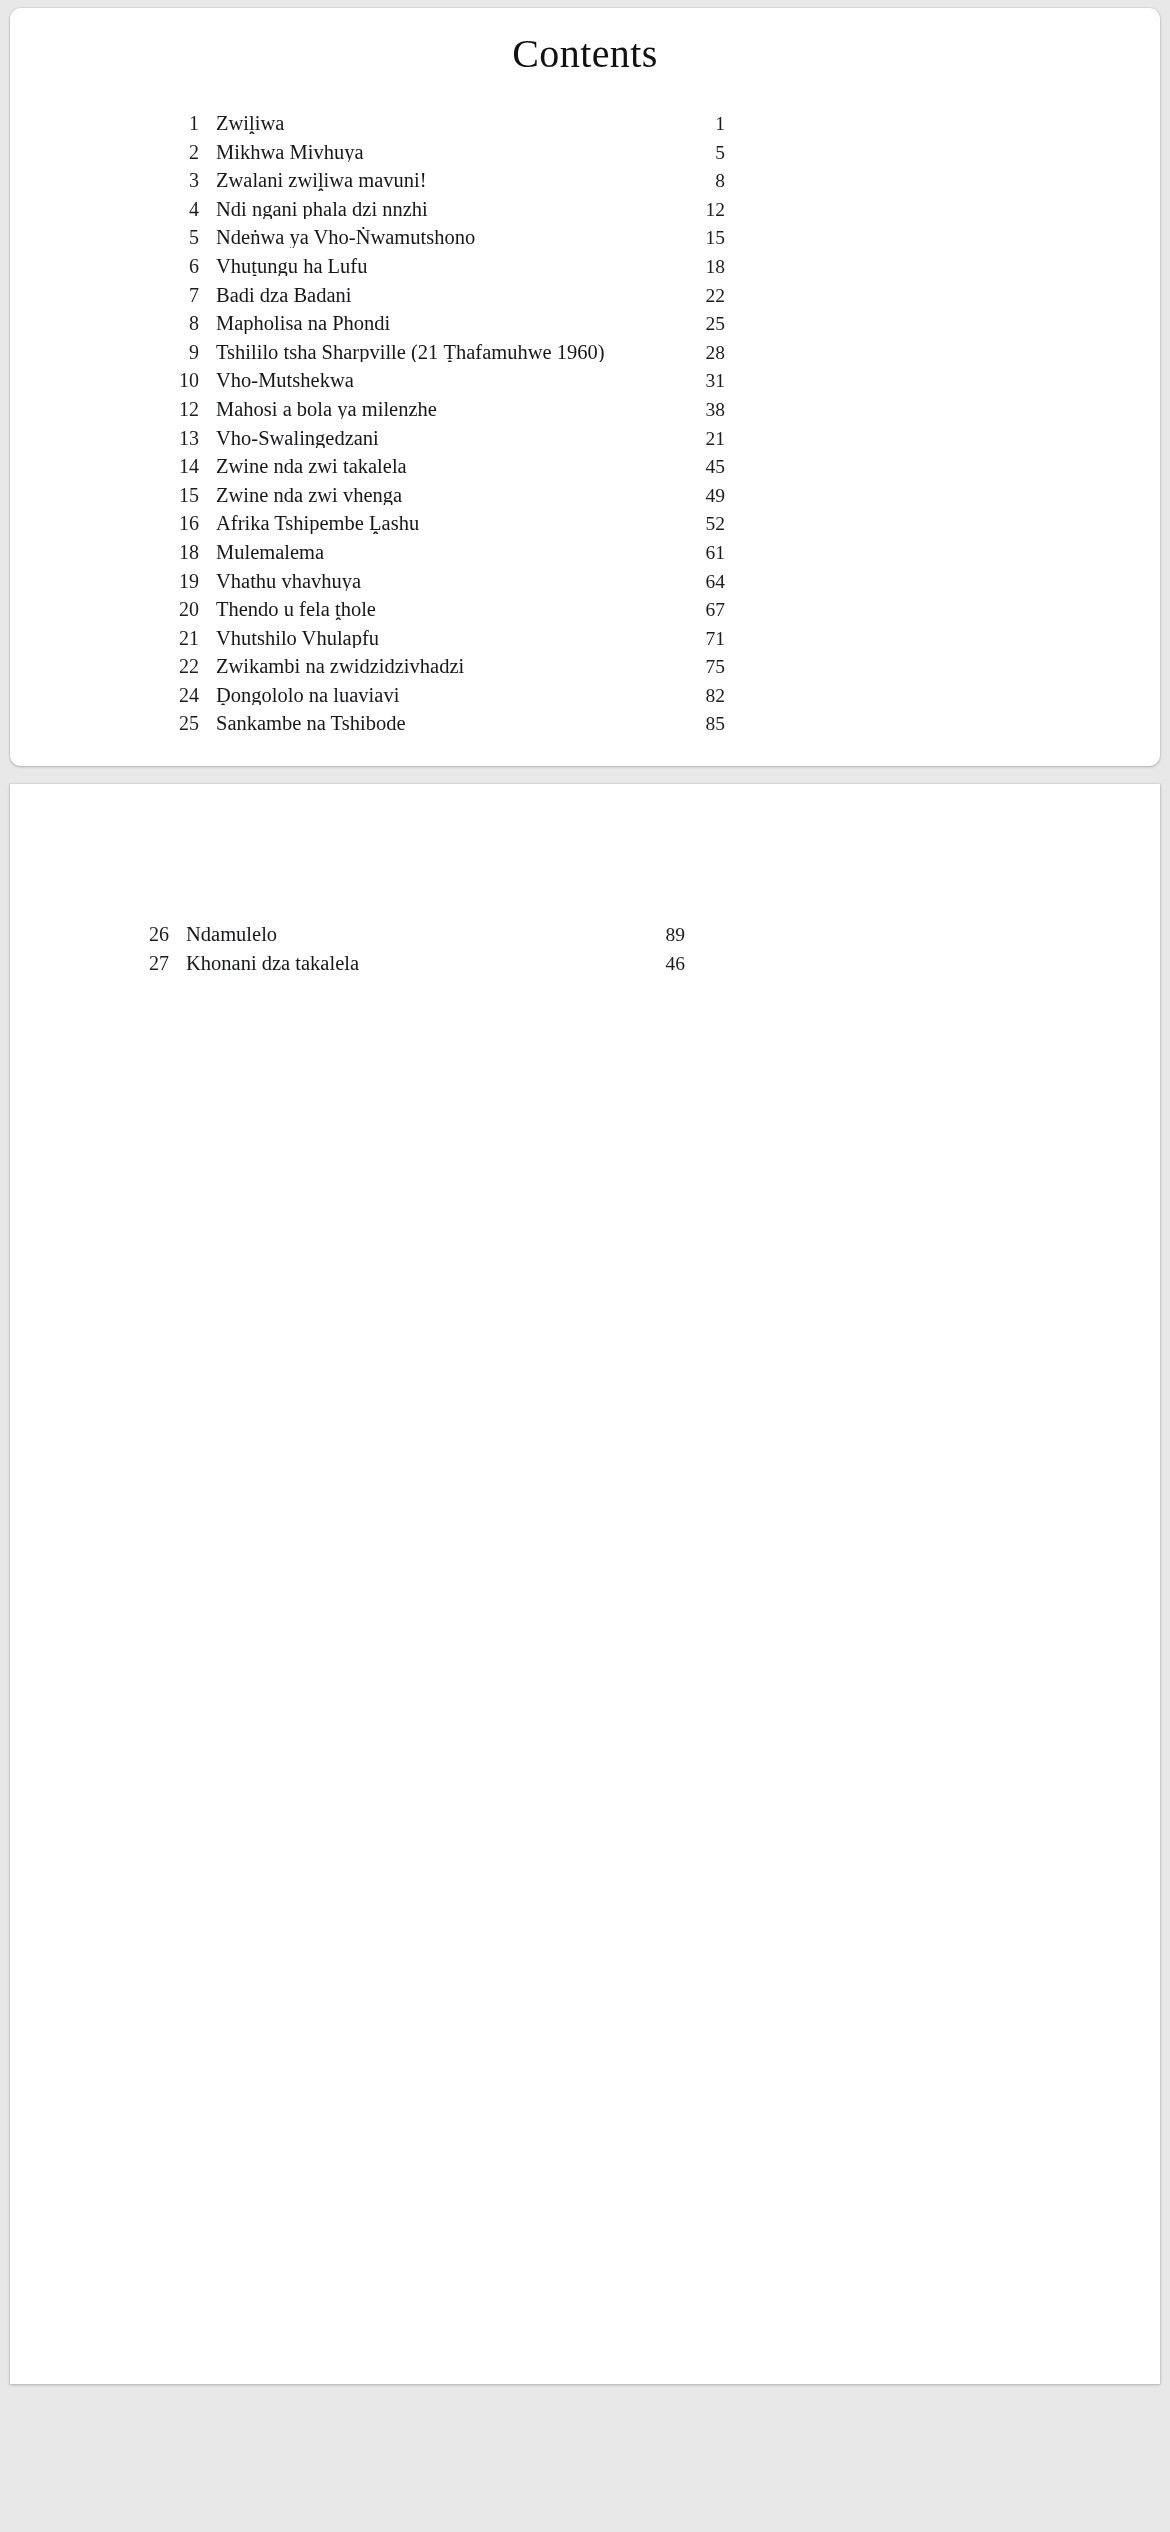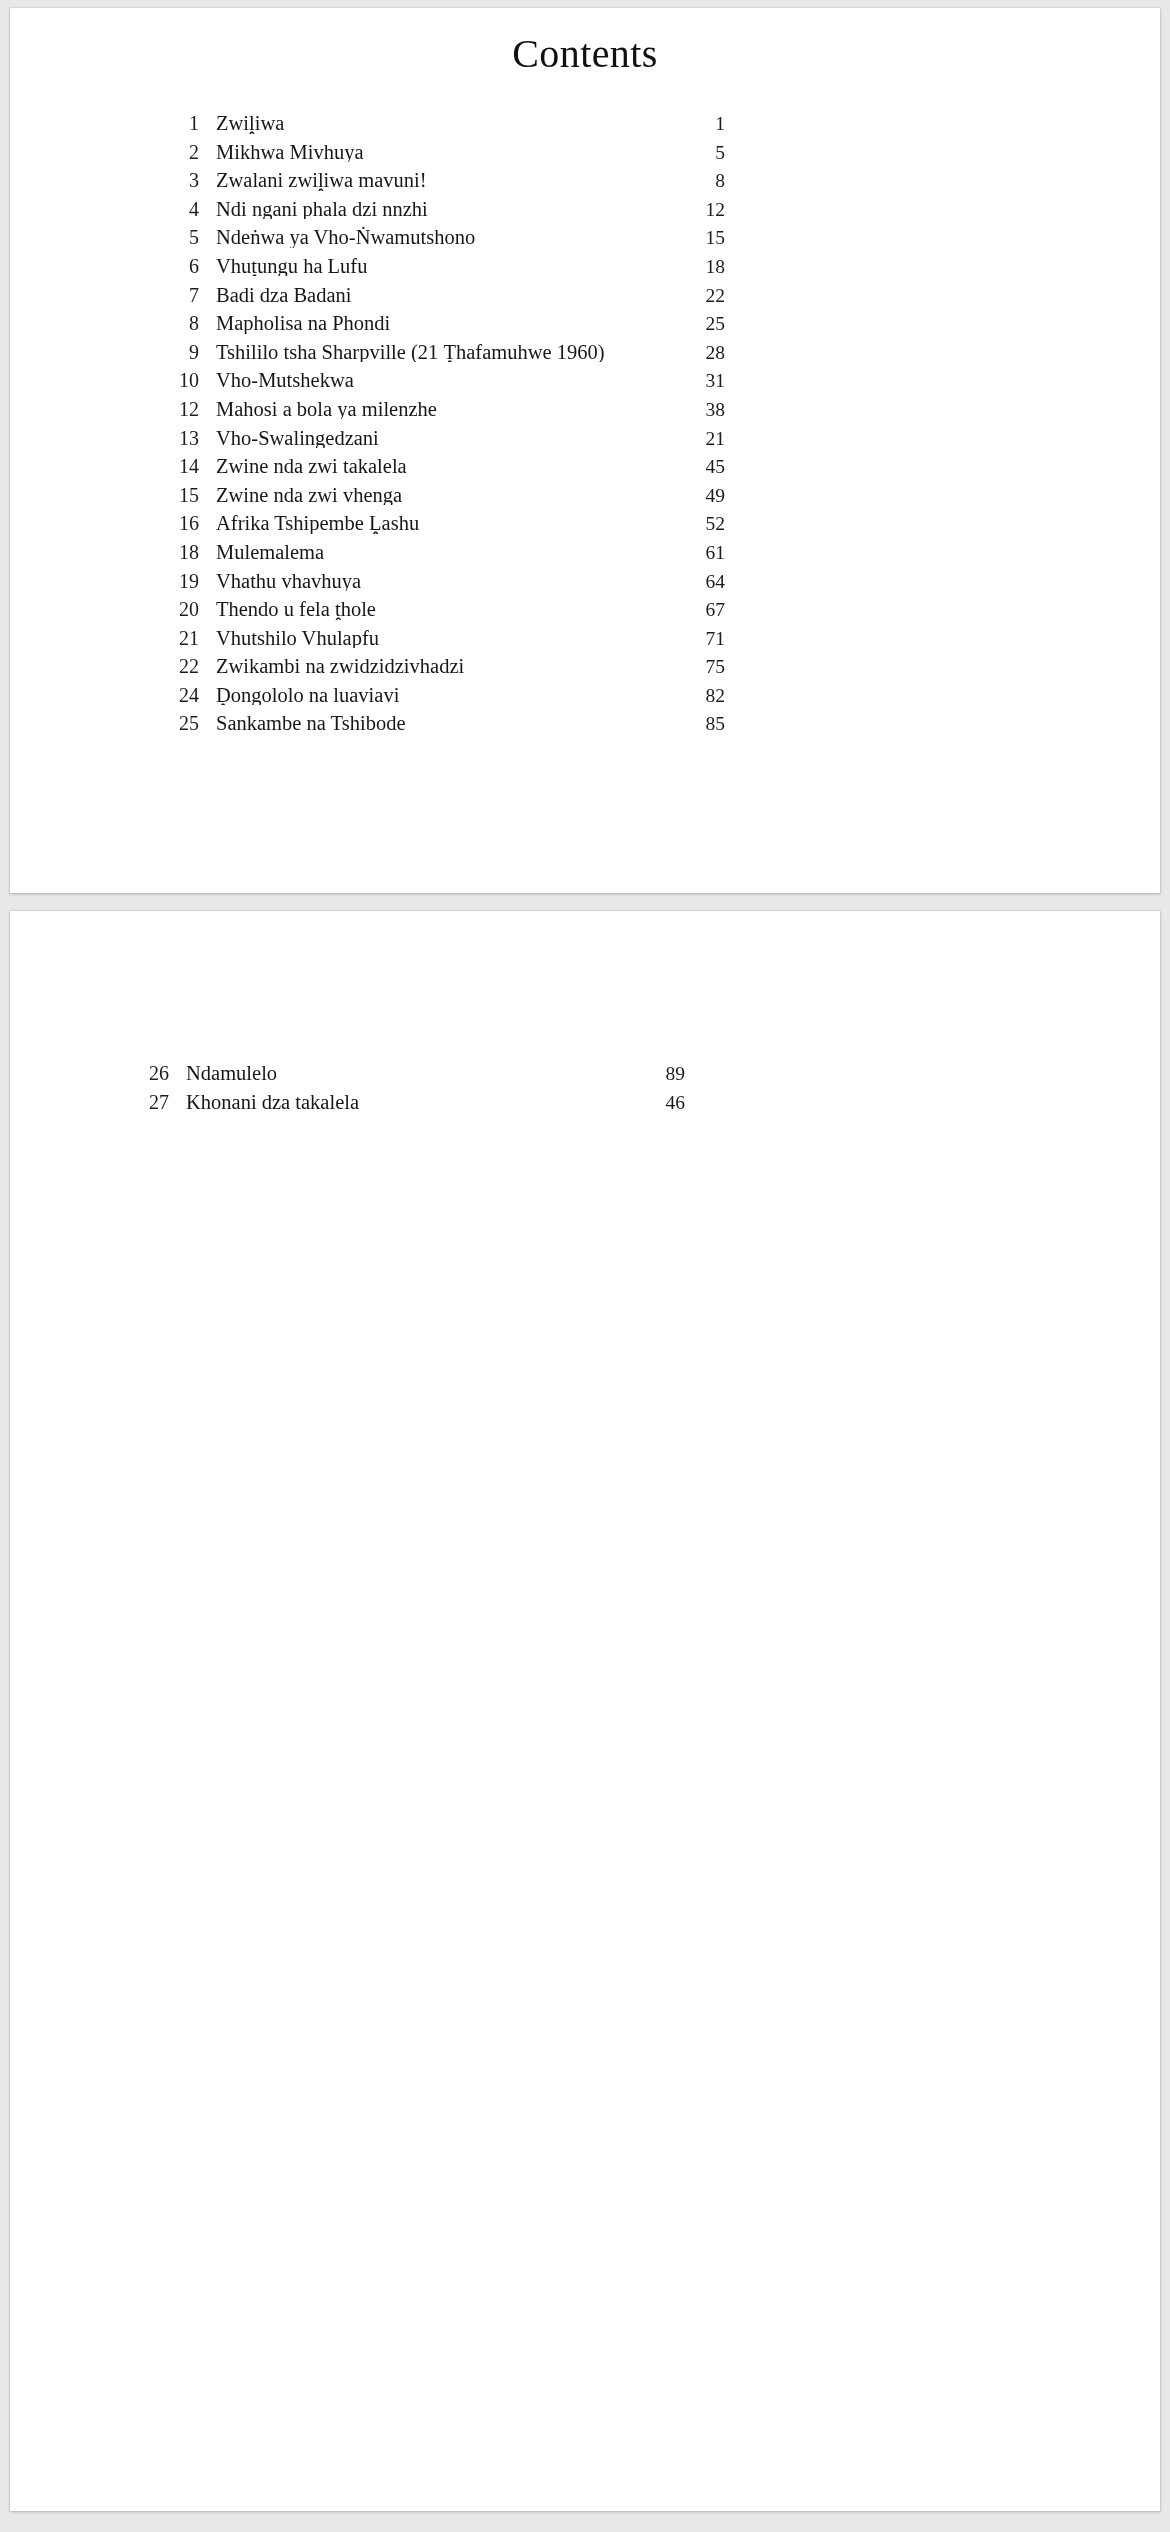--- a/index.html
+++ b/index.html
@@ -21,22 +21,23 @@
 
   
   .page {
     position: relative;
     width: 1150px;
     background: #ffffff;
     box-shadow: 0 1px 3px rgba(0,0,0,0.22), 0 0 0 1px rgba(0,0,0,0.04);
   }
 
   .page-one {
-    height: 885px;
+    height: 758px;
     margin-bottom: 18px;
+    border-radius: 11px;
   }
 
   .page-two {
     height: 1600px;
   }
 
   
   .contents-title {
     text-align: center;
     font-size: 40px;
@@ -53,21 +54,21 @@
     width: 100%;
     padding: 0 0 0 0;
   }
 
   .toc-inner {
     width: 566px;
     margin: 0 auto 0 149px;
   }
 
   .page-two .toc-inner {
-    margin: 12px auto 0 119px;
+    margin: 0 auto 0 119px;
     width: 556px;
   }
 
   .toc-row {
     display: flex;
     align-items: baseline;
     font-size: 20.5px;
     color: #15171a;
     line-height: 1;
     height: 28.6px;

